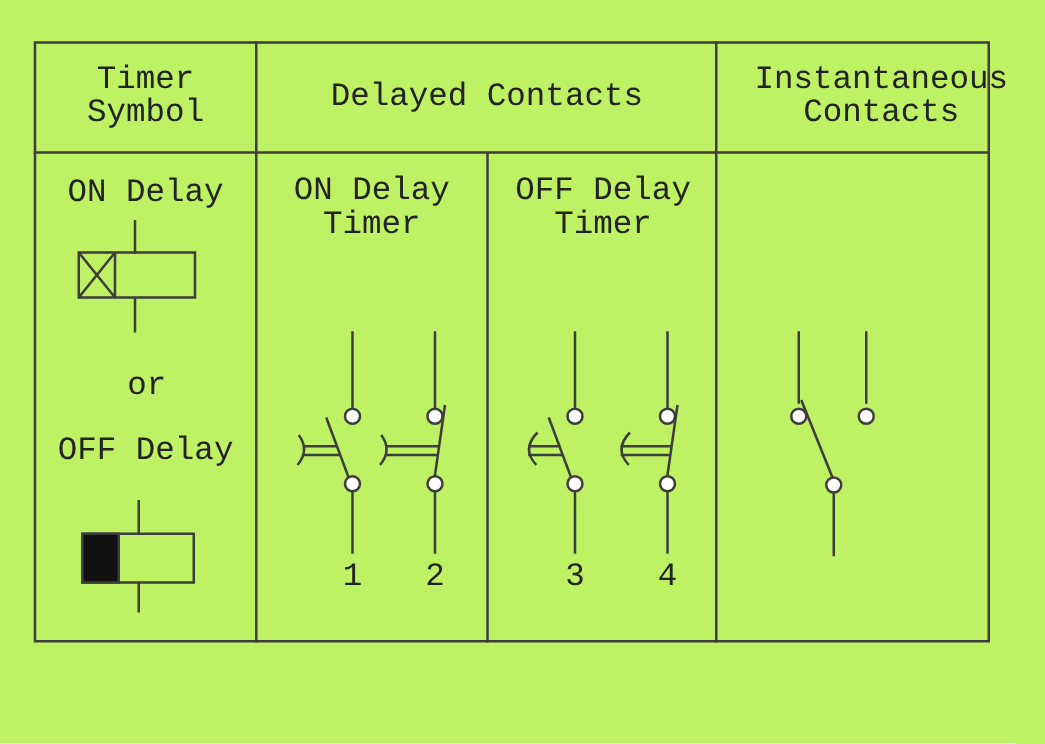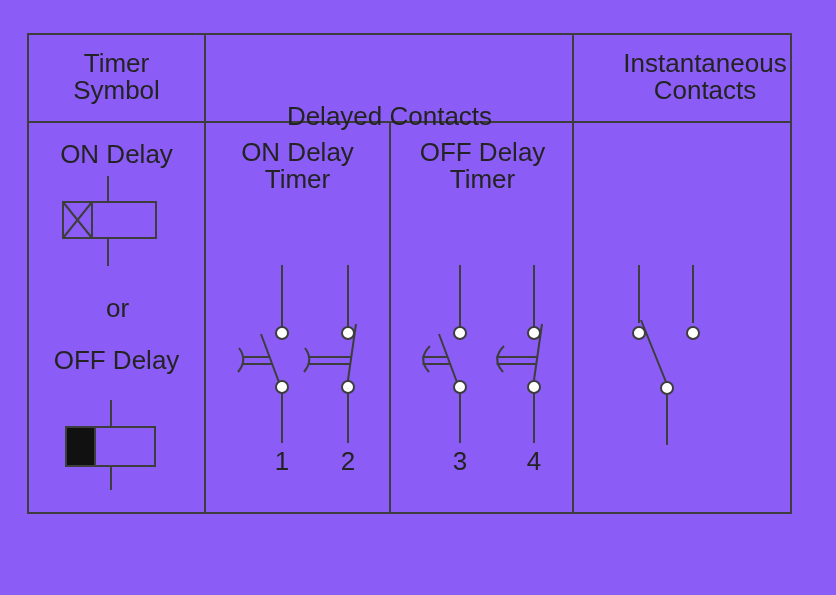--- a/index.html
+++ b/index.html
@@ -1,19 +1,19 @@
 <!DOCTYPE html>
 <html style="--line: #3d3d3d; --ink: #232323; --fill: #111111;"><head>
 <meta charset="utf-8">
 <style>
   * { margin:0; padding:0; box-sizing:border-box; }
   html,body { background:#ffffff; }
   .canvas {
-    position:relative; width:836px; height:595px; background:#8b5cf6;
-    font-family:Liberation Sans, sans-serif;
+    position:relative; width:836px; height:595px; background:#bef264;
+    font-family:Liberation Mono, monospace;
     color:var(--ink,#232323); overflow:hidden;
   }
   .frame { position:absolute; border:2px solid var(--line,#3d3d3d); background:transparent; }
   .divider { position:absolute; background:var(--line,#3d3d3d); }
   .label {
     position:absolute; text-align:center; font-size:26px; line-height:1.05;
     white-space:pre-line; color:var(--ink,#232323);
   }
   .caption {
     position:absolute; text-align:center; font-size:28px; letter-spacing:-0.3px;
@@ -34,21 +34,21 @@
 <div class="canvas">
 
   <div class="frame" style="left:27px; top:33px; width:765px; height:481px;"></div>
   <div class="divider" style="left:204px; top:33px; width:2px; height:481px;"></div>
   <div class="divider" style="left:572px; top:33px; width:2px; height:481px;"></div>
   <div class="divider" style="left:389px; top:122px; width:2px; height:392px;"></div>
   <div class="divider" style="left:27px; top:121px; width:765px; height:2px;"></div>
 
   <div class="label" style="left:27px; top:50px; width:179px;">Timer
 Symbol</div>
-  <div class="label" style="left:206px; top:64px; width:367px;margin-top:39px;">Delayed Contacts</div>
+  <div class="label" style="left:206px; top:64px; width:367px;">Delayed Contacts</div>
   <div class="label" style="left:575px; top:50px; width:260px;">Instantaneous
 Contacts</div>
 
   <div class="label" style="left:27px; top:141px; width:179px;">ON Delay</div>
 
   <svg class="sym" style="left:55px; top:170px;" width="115" height="105" viewBox="0 0 115 105">
     <line x1="53" y1="6" x2="53" y2="33"></line>
     <rect x="8" y="32" width="93" height="36"></rect>
     <line x1="37" y1="32" x2="37" y2="68"></line>
     <line x1="8" y1="32" x2="37" y2="68"></line>

